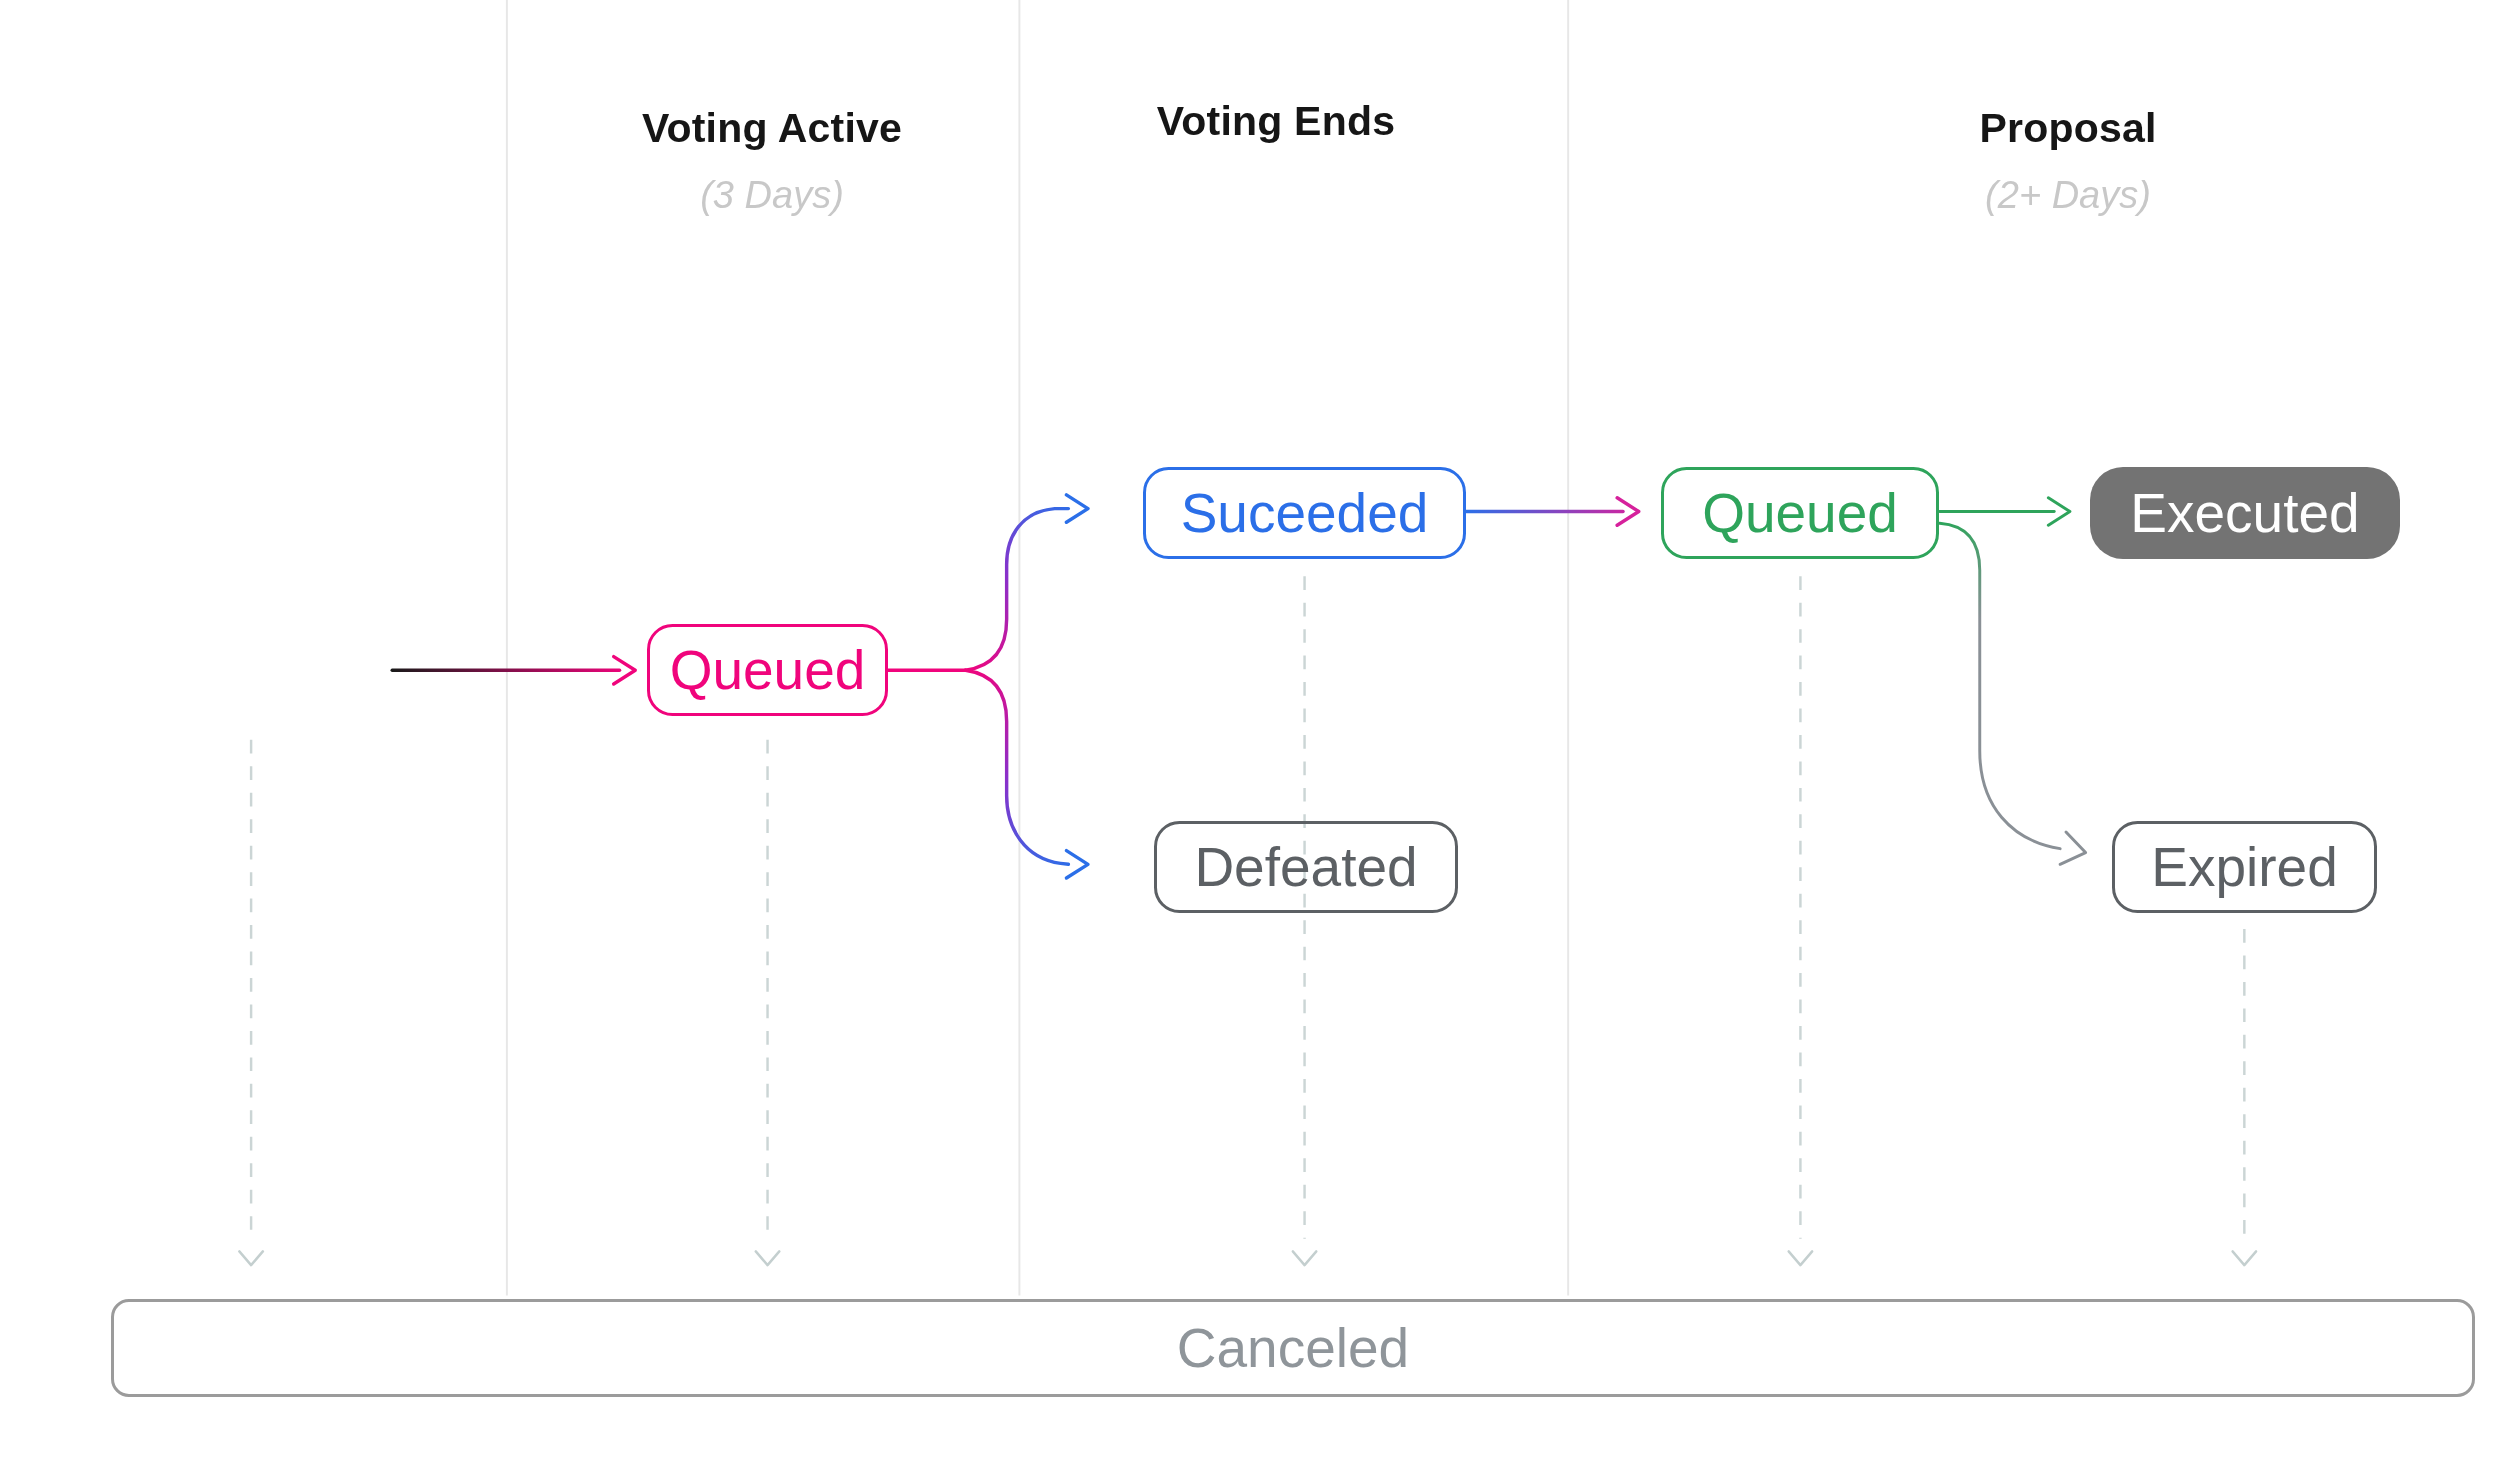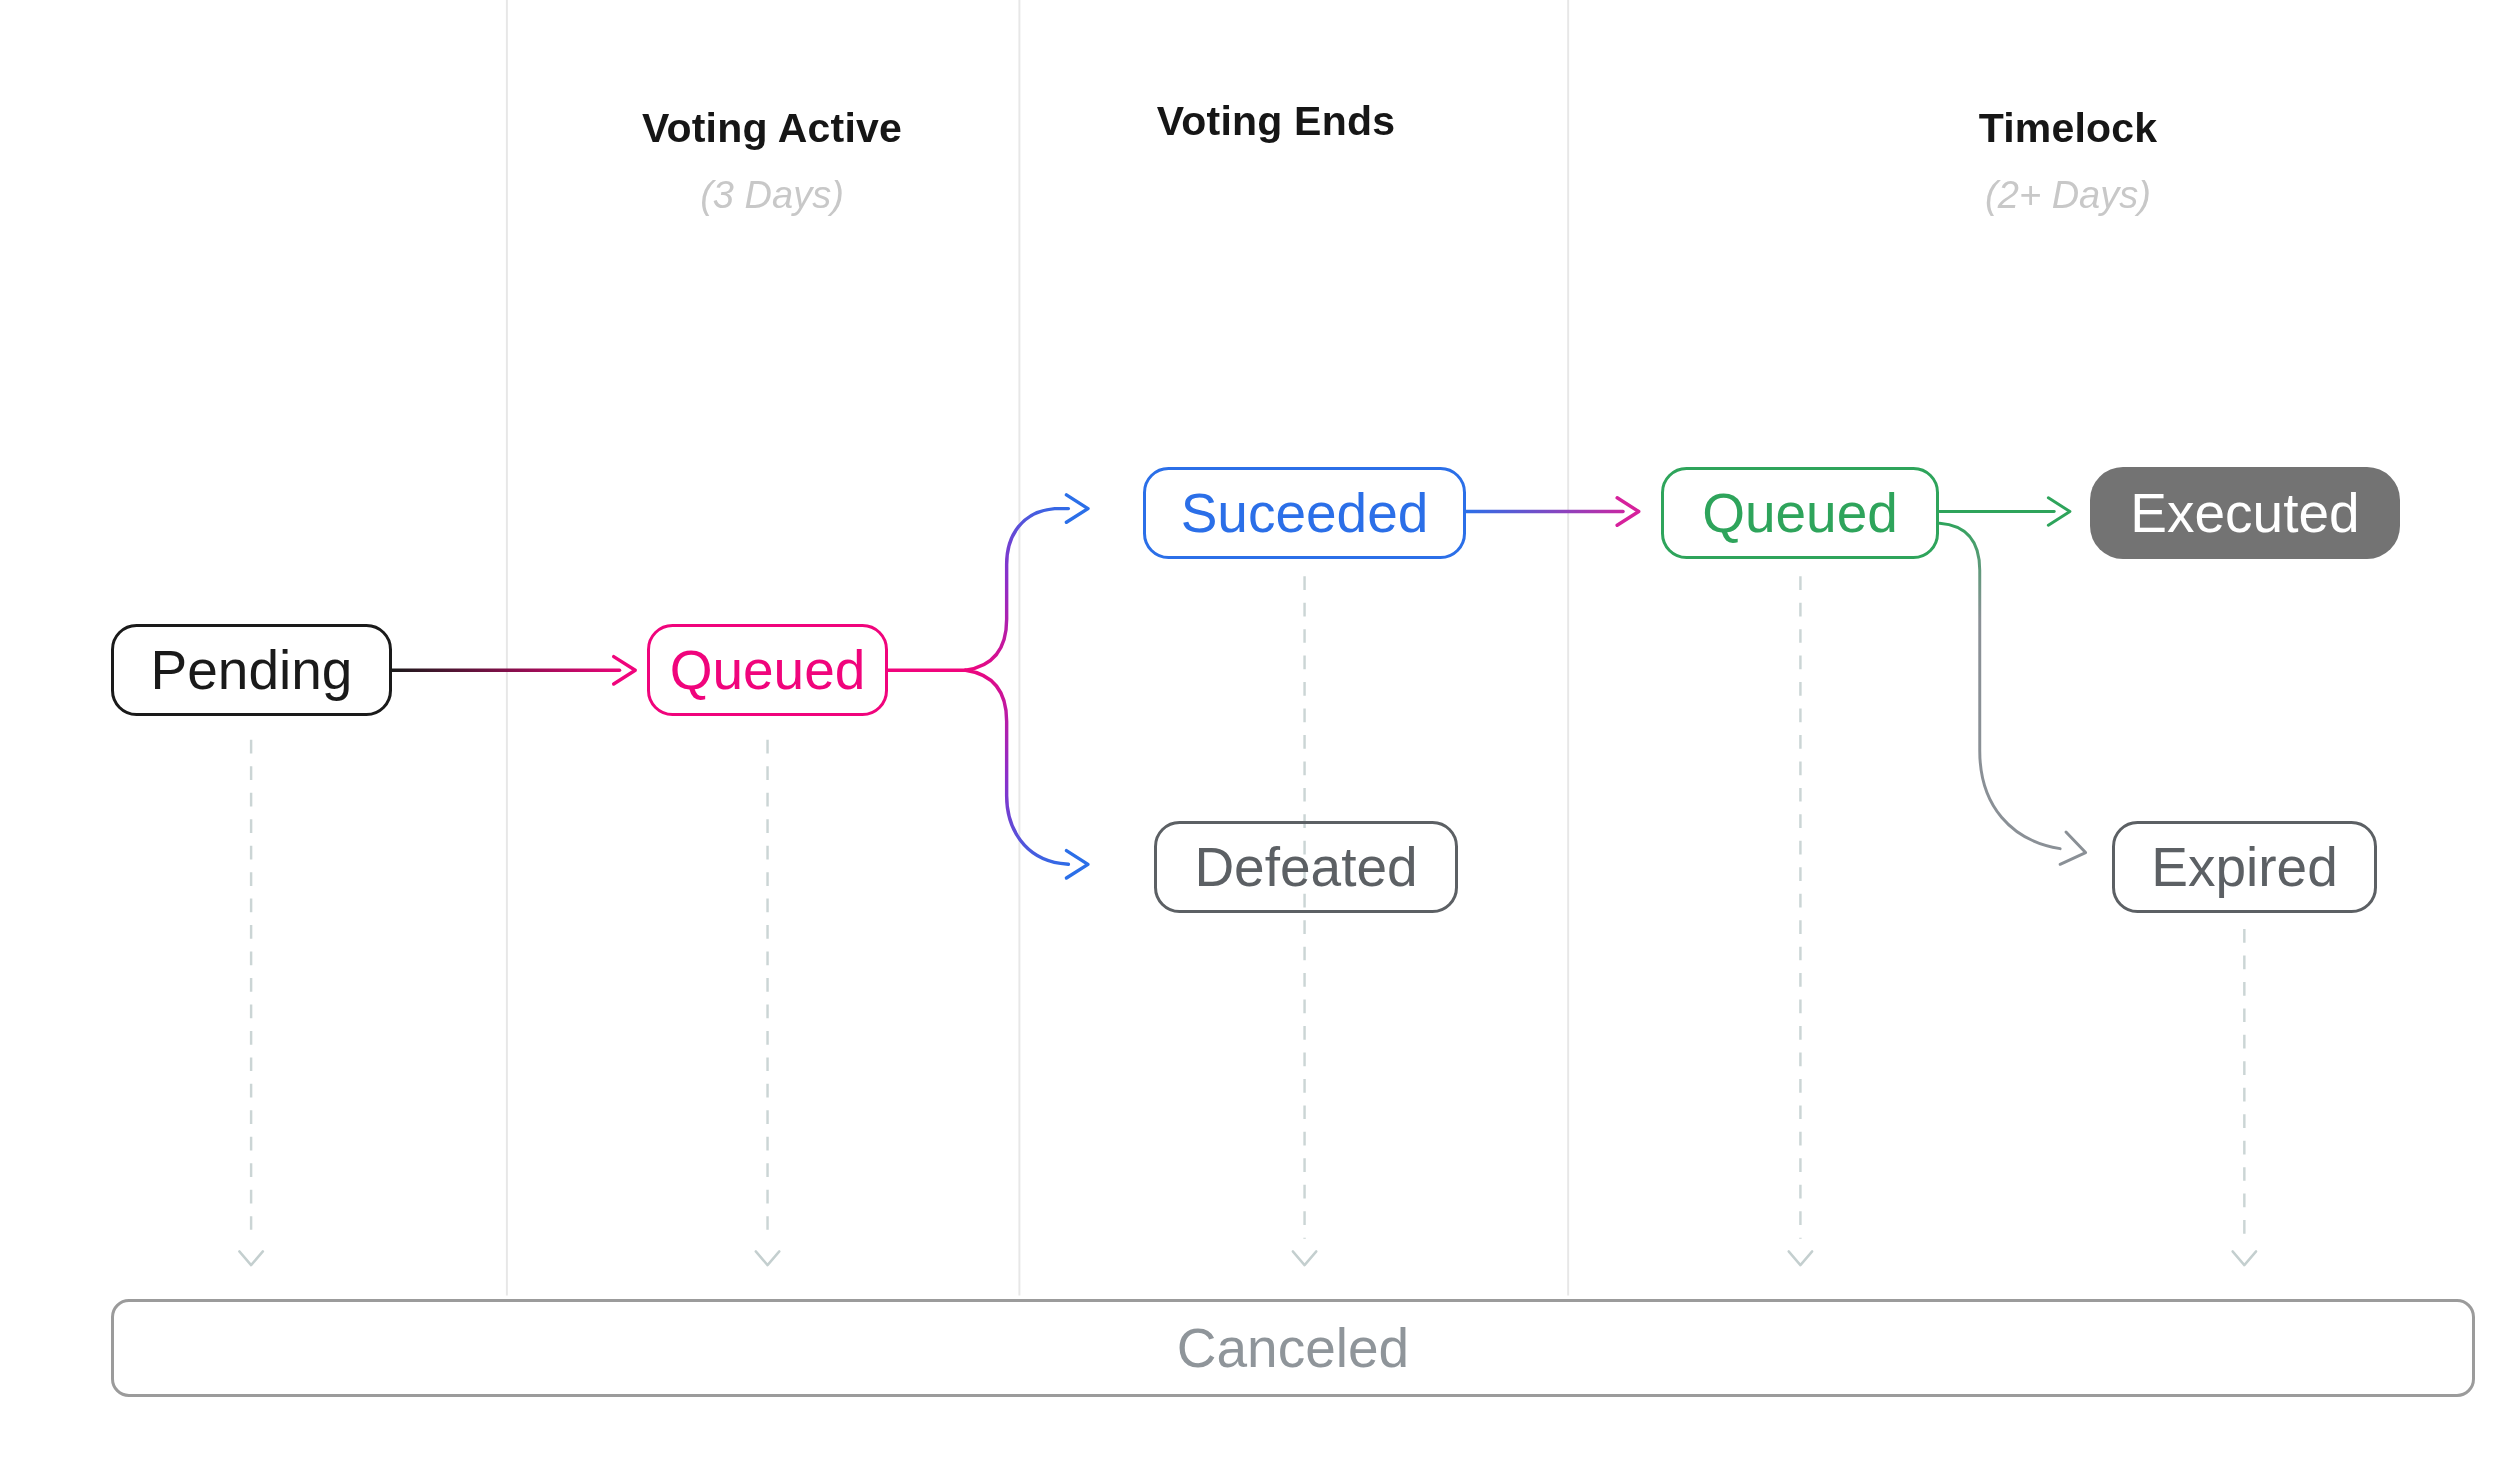--- a/index.html
+++ b/index.html
@@ -114,25 +114,24 @@
 
   <div class="col-header" style="left:772px; top:105px;">
     <div class="col-title">Voting Active</div>
     <div class="col-sub">(3 Days)</div>
   </div>
   <div class="col-header" style="left:1276px; top:98px;">
     <div class="col-title">Voting Ends</div>
     <div class="col-sub"></div>
   </div>
   <div class="col-header" style="left:2068px; top:105px;">
-    <div class="col-title">Timelock</div>
+    <div class="col-title">Proposal</div>
     <div class="col-sub">(2+ Days)</div>
   </div>
 
-  <div class="node node-pending">Pending</div>
   <div class="node node-active">Queued</div>
   <div class="node node-succeeded">Suceeded</div>
   <div class="node node-defeated">Defeated</div>
   <div class="node node-queued">Queued</div>
   <div class="node node-executed">Executed</div>
   <div class="node node-expired">Expired</div>
   <div class="node node-canceled">Canceled</div>
 
 </div>
 

